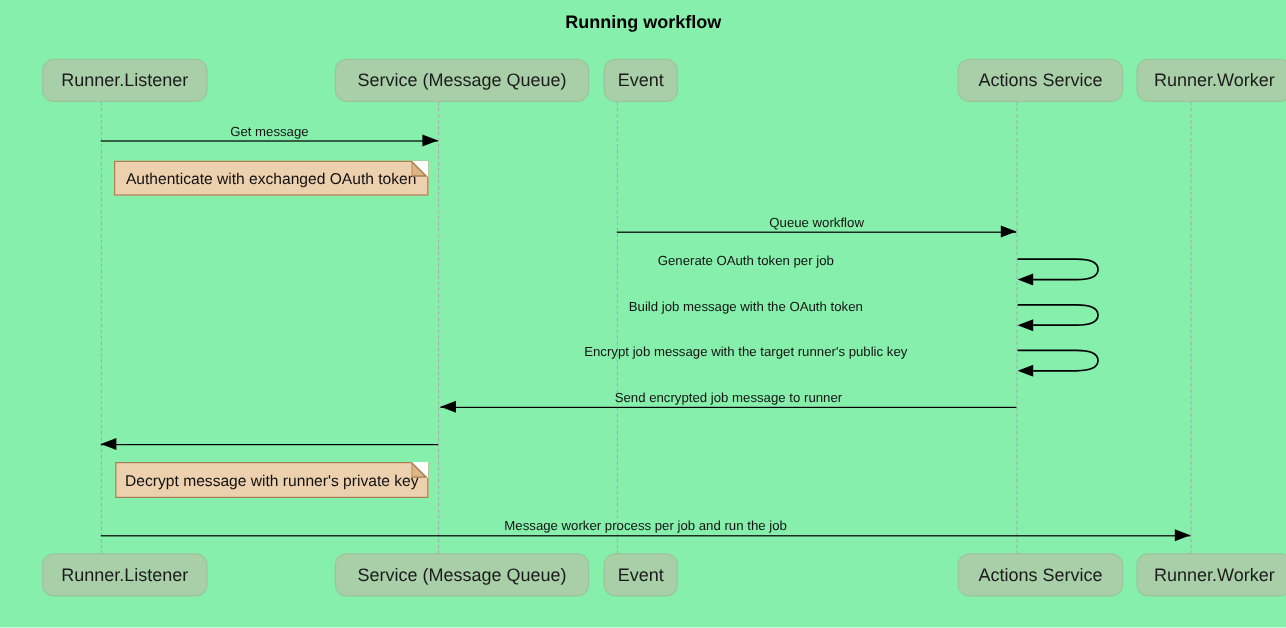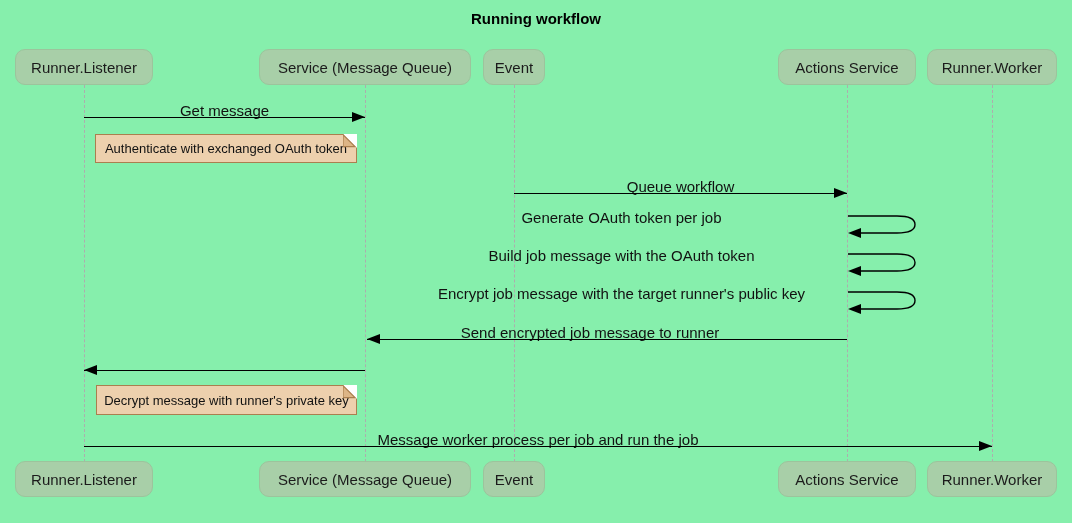--- a/index.html
+++ b/index.html
@@ -13,24 +13,24 @@
     font-size:15px;font-weight:bold;color:#000;line-height:16px;
   }
   .lifeline{
     position:absolute;top:85px;height:377px;width:0;
     border-left:1px dashed #adadad;
   }
   .actor{
     position:absolute;height:36px;box-sizing:border-box;
     background:#a8cfa8;border:1px solid #9cc49c;border-radius:10px;
     display:flex;align-items:center;justify-content:center;
-    font-size:15px;color:#1b1b1b;white-space:nowrap;
+    font-size:15px;color:#1b1b1b;white-space:nowrap;margin-left:20px;
   }
   .msg-label{
-    position:absolute;font-size:15px;line-height:15px;color:#111;
+    position:absolute;font-size:11px;line-height:15px;color:#111;
     text-align:center;white-space:nowrap;
   }
   .msg-label.ralign{text-align:center;line-height:16px;}
   .msg-line{
     position:absolute;height:0;border-top:1.4px solid #000;
   }
   .msg-line.right::after{
     content:"";position:absolute;right:0;top:-6px;width:0;height:0;
     border-left:13px solid #000;border-top:5px solid transparent;border-bottom:5px solid transparent;
   }
@@ -91,21 +91,21 @@
     <path d="M1,4 H50 C63,4 68,7.5 68,12.5 C68,17.5 63,21 50,21 H14" fill="none" stroke="#000" stroke-width="1.4"></path>
     <polygon points="14,16 14,26 1,21" fill="#000"></polygon>
   </svg>
 
   <div class="msg-label ralign" style="left:400px;top:286px;width:443px">Encrypt job message with the target runner's public key</div>
   <svg class="loop" style="left:847px;top:288px" width="70" height="26" viewBox="0 0 70 26">
     <path d="M1,4 H50 C63,4 68,7.5 68,12.5 C68,17.5 63,21 50,21 H14" fill="none" stroke="#000" stroke-width="1.4"></path>
     <polygon points="14,16 14,26 1,21" fill="#000"></polygon>
   </svg>
 
-  <div class="msg-label" style="left:350px;top:325px;width:480px">Send encrypted job message to runner</div>
+  <div class="msg-label" style="left:367px;top:325px;width:480px">Send encrypted job message to runner</div>
   <div class="msg-line left" style="left:367px;top:339px;width:480px"></div>
 
   <div class="msg-line left" style="left:84px;top:370px;width:281px"></div>
 
   <div class="note" style="left:96px;top:385px;width:261px;height:30px">
     <span>Decrypt message with runner's private key</span>
     <svg class="fold" width="14" height="14" viewBox="0 0 14 14">
       <path d="M0,0 L14,14 L14,0 Z" fill="#ffffff"></path>
       <path d="M0,0.6 L12,12.6 L0,12.6 Z" fill="#ddb586" stroke="#aa7f4f" stroke-width="1.2"></path>
     </svg>

